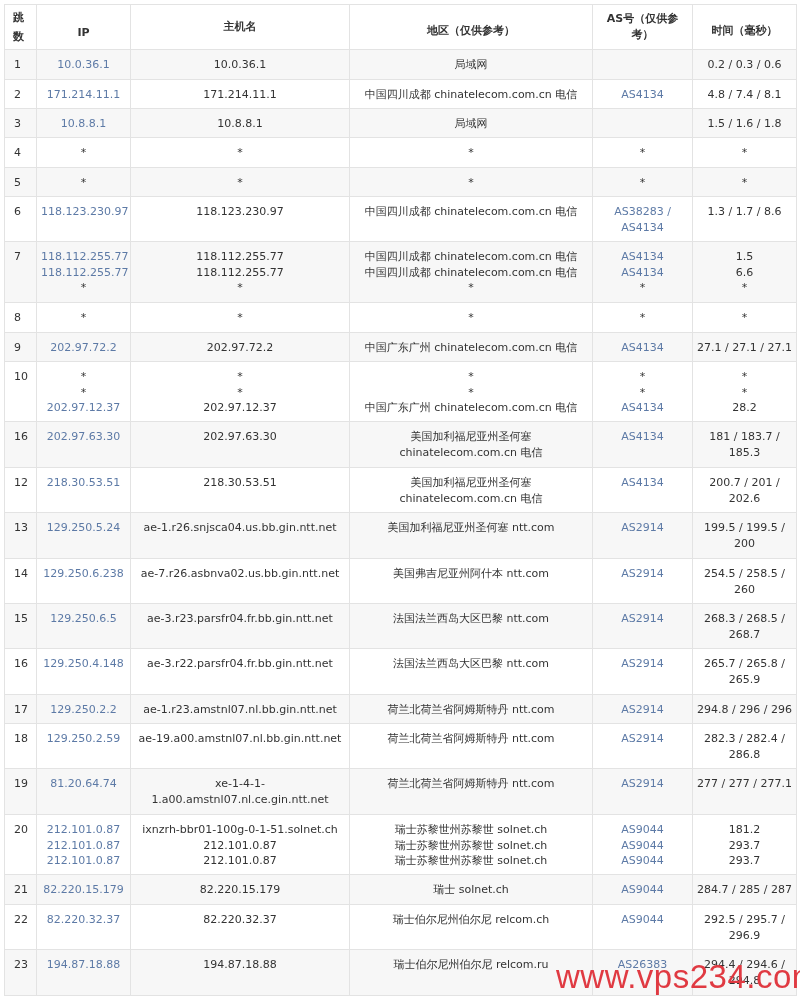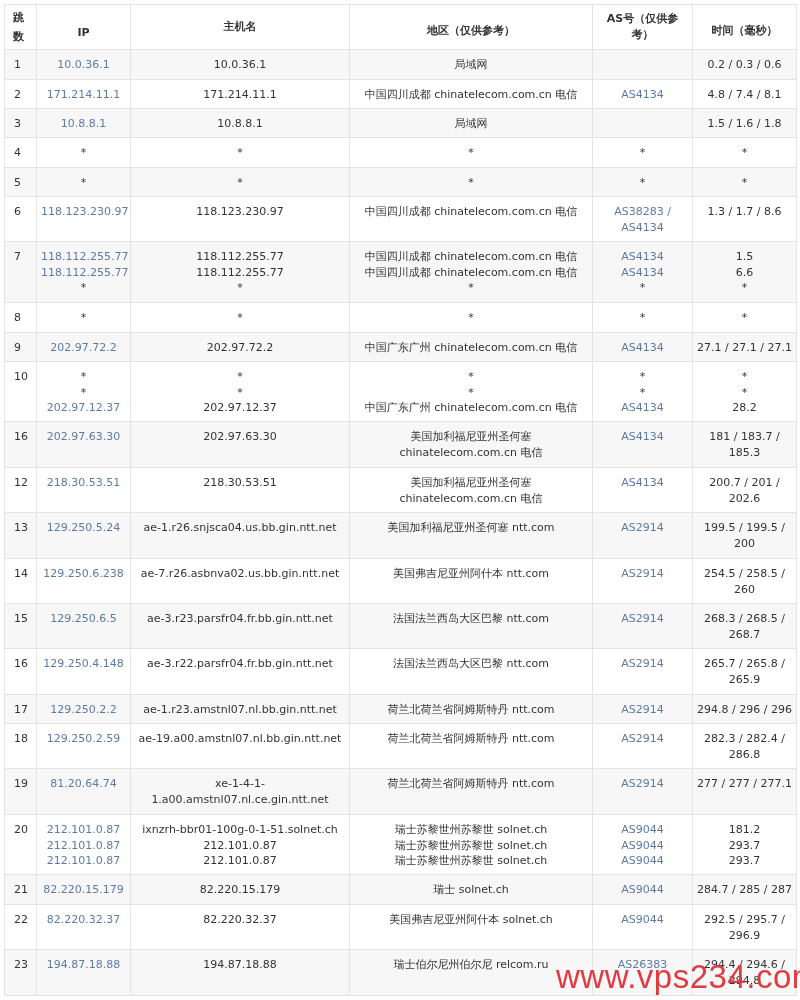--- a/index.html
+++ b/index.html
@@ -716,21 +716,21 @@
             <div class="link">82.220.32.37</div>
           </div>
         </td>
         <td class="">
           <div class="cell-lines">
             <div>82.220.32.37</div>
           </div>
         </td>
         <td class="">
           <div class="cell-lines">
-            <div>美国弗吉尼亚州阿什本 solnet.ch</div>
+            <div>瑞士伯尔尼州伯尔尼 relcom.ch</div>
           </div>
         </td>
         <td class="">
           <div class="cell-lines">
             <div class="link">AS9044</div>
           </div>
         </td>
         <td class="">
           <div class="cell-lines">
             <div>292.5 / 295.7 /</div>

